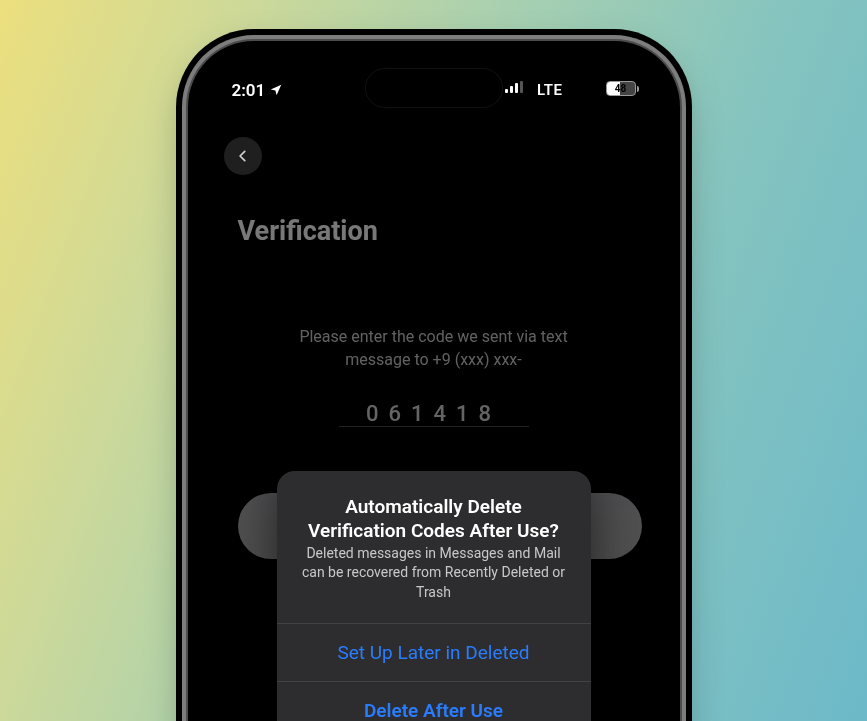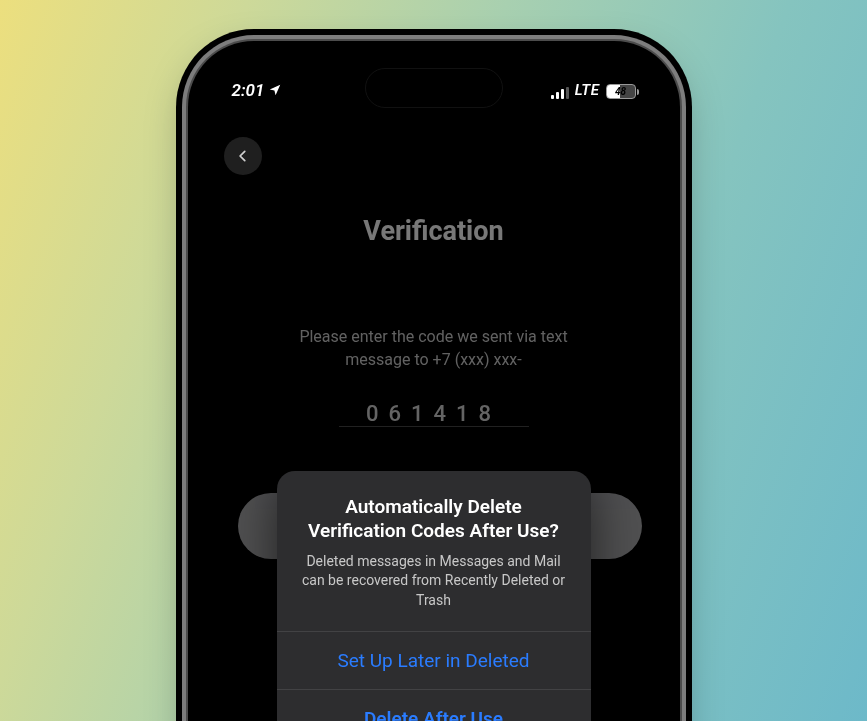--- a/index.html
+++ b/index.html
@@ -49,38 +49,38 @@
   }
   
   .statusbar {
     height: 58px;
     display: flex;
     align-items: center;
     justify-content: space-between;
     padding: 12px 30px 0;
     font-size: 17px;
     font-weight: 600;
-    font-style: italic;
   }
   .sb-left { display:flex; align-items:center; gap:4px;}
-  .sb-right { display:flex; align-items:flex-end; gap:6px; }
+  .sb-right { display:flex; align-items:flex-start; gap:14px; }
   .loc-icon { width:14px; height:14px; }
   .signal { display:flex; gap:2px; align-items:flex-end; height:12px;}
   .signal span { width:3px; background:#fff; border-radius:1px;}
   .signal span:nth-child(1){height:4px}
   .signal span:nth-child(2){height:7px}
   .signal span:nth-child(3){height:10px}
   .signal span:nth-child(4){height:12px; background:#555}
   .lte { font-size:15px; font-weight:600; letter-spacing:.5px; }
   .battery {
     width: 30px; height: 15px;
     border: 1.5px solid #999; border-radius: 4px;
     position: relative; display:flex; align-items:center; justify-content:center;
     font-size:10px; font-weight:700; color:#000;
     background: linear-gradient(to right, #fff 48%, #444 48%);
+    margin-left: 29px;
   }
   .battery::after{
     content:""; position:absolute; right:-4px; top:4px;
     width:2px; height:6px; background:#999; border-radius:0 2px 2px 0;
   }
   
   .backbtn {
     width: 38px; height: 38px;
     border-radius: 50%;
     background: #1f1f1f;
@@ -88,21 +88,21 @@
     margin: 24px 0 0 22px;
     color:#aeaeae;
   }
   
   .dim {
     opacity: .47;
     pointer-events: none;
     padding: 0 36px;
   }
   .page-title {
-    text-align:center;
+    text-align:left;
     font-size: 27px;
     font-weight: 700;
     color:#fff;
     margin-top: 40px;
   }
   .lead {
     text-align:center;
     font-size: 16px;
     color: #cfcfcf;
     margin-top: 78px;
@@ -138,21 +138,21 @@
     box-shadow: 0 10px 50px rgba(0,0,0,.6);
   }
   .alert-head {
     padding: 24px 22px 20px;
     text-align:center;
   }
   .alert-title {
     color:#fff; font-size:19px; font-weight:600; line-height:1.3;
   }
   .alert-sub {
-    color:#c8c8c8; font-size:14px; line-height:1.4; margin-top:8px;
+    color:#c8c8c8; font-size:14px; line-height:1.4; 
   }
   .alert-sep { height:1px; background:#424244; }
   .alert-btn {
     display:block; width:100%;
     background:none; border:none;
     color:#2a7cff; font-size:19px;
     padding: 17px 0;
     cursor:pointer;
     font-family: inherit;
   }
@@ -190,21 +190,21 @@
     <div class="backbtn">
       <svg width="14" height="14" viewBox="0 0 24 24">
         <path d="M15 4 L7 12 L15 20" stroke="#cfcfcf" stroke-width="3" fill="none" stroke-linecap="round" stroke-linejoin="round"></path>
       </svg>
     </div>
 
     <div class="dim">
       <div class="page-title">Verification</div>
       <div class="lead">
         <span>Please enter the code we sent via text</span><br>
-        <span>message to +7 (xxx) xxx-</span>
+        <span>message to +9 (xxx) xxx-</span>
       </div>
       <div class="code-row">061418</div>
       <div class="bigbtn"></div>
     </div>
 
     <div class="alert">
       <div class="alert-head">
         <div class="alert-title">
           <span>Automatically Delete</span><br>
           <span>Verification Codes After Use?</span>

